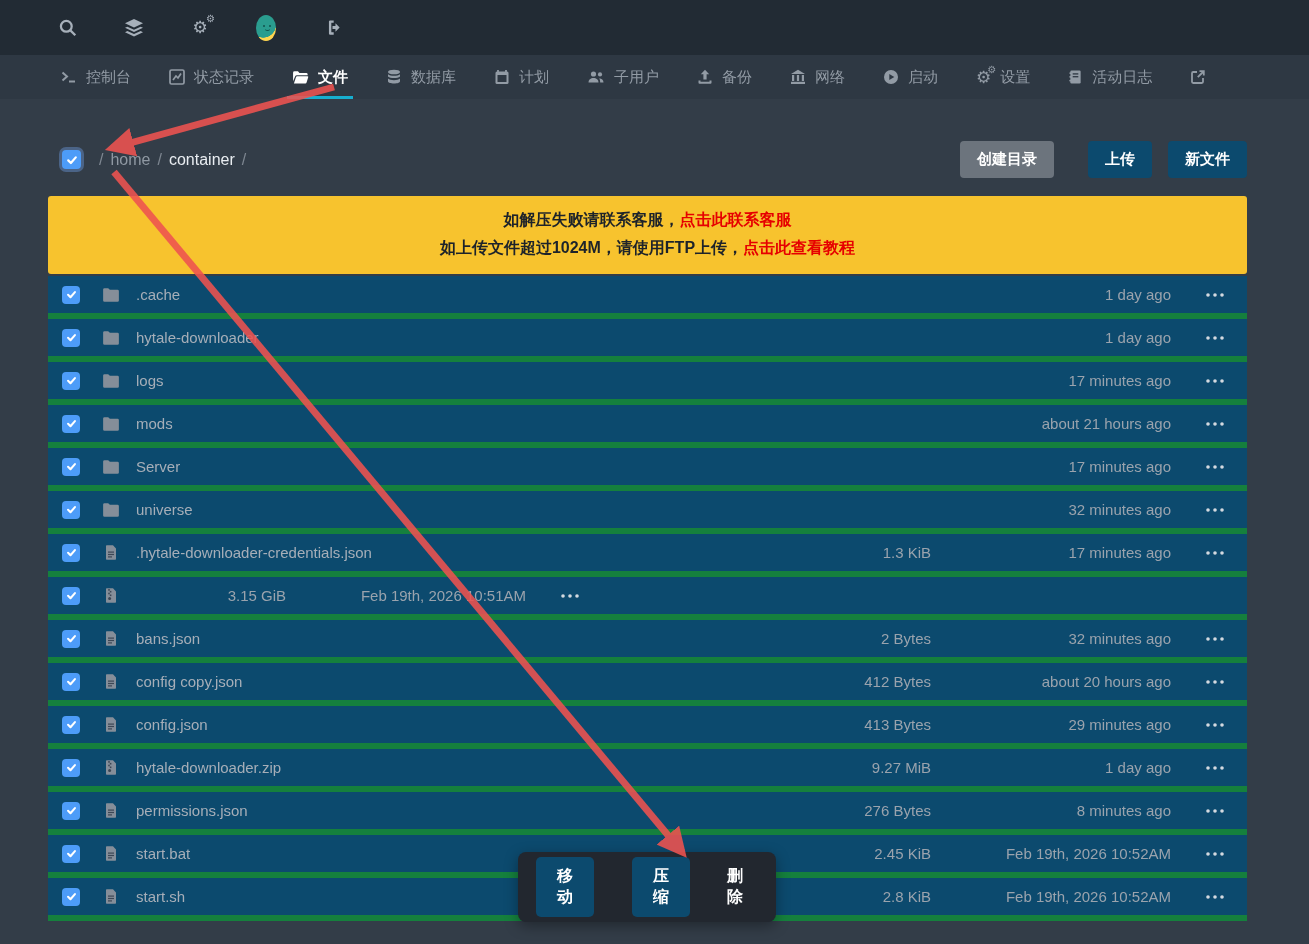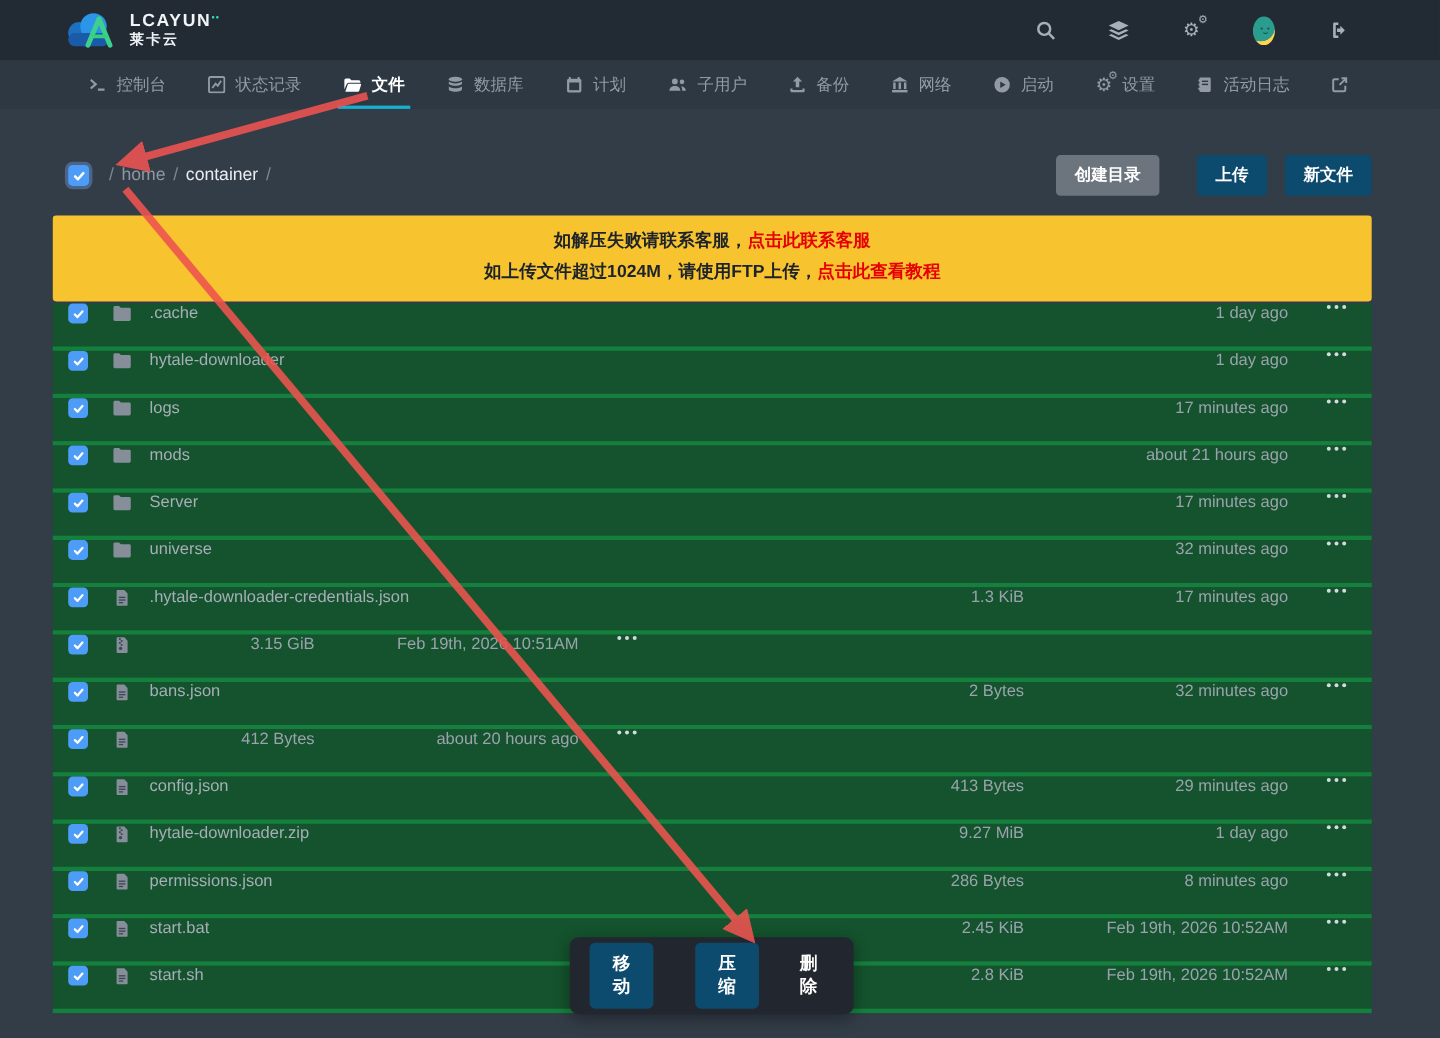--- a/index.html
+++ b/index.html
@@ -15,21 +15,21 @@
   .brand-cn { color:#eef1f4; font-size:13px; font-weight:700; letter-spacing:2px; }
   .top-icons { display:flex; align-items:center; gap:46px; }
   .tico { color:#a7b0ba; width:20px; height:20px; display:flex; align-items:center; justify-content:center; cursor:pointer; position:relative; }
   .gearwrap { font-size:17px; line-height:1; }
   .gear-small { position:absolute; top:-4px; right:-5px; font-size:10px; }
   .avatar { width:26px; height:26px; border-radius:50%; background:radial-gradient(circle at 36% 38%, #2a9d8f 61%, #ffd54f 63%); position:relative; overflow:hidden; }
   .avatar .eyes { position:absolute; left:7px; top:10px; width:2px; height:2px; background:#12524c; box-shadow:6px 0 0 #12524c; border-radius:50%; }
   .avatar .smile { position:absolute; left:9px; top:13px; width:5px; height:3px; border-bottom:1.5px solid #12524c; border-radius:0 0 5px 5px; }
 
   
-  .navbar { height:44px; background:#2e3843; display:flex; align-items:stretch; padding:0 62px; }
+  .navbar { height:44px; background:#2e3843; display:flex; align-items:stretch; padding:0 42px; }
   .nav-item { display:flex; align-items:center; gap:9px; padding:0 19px; color:#929ba5; font-size:15px; cursor:pointer; position:relative; white-space:nowrap; }
   .nav-item svg, .nav-item .gearwrap { flex:none; }
   .nav-item.active { color:#ffffff; font-weight:700; }
   .nav-item.active::after { content:""; position:absolute; left:14px; right:14px; bottom:0; height:3px; background:#17aecf; }
 
   
   .content { padding:0 62px 0 48px; }
   .toolbar { display:flex; align-items:center; margin:42px 0 18px 0; }
   .crumb-check { width:19px; height:19px; border-radius:4px; background:#4d9cf8; display:flex; align-items:center; justify-content:center; cursor:pointer; box-shadow:0 0 0 3px rgba(120,175,255,.35); flex:none; margin:0 18px 0 14px; }
   .breadcrumb { font-size:16px; color:#7e8791; display:flex; gap:7px; align-items:center; }
@@ -40,53 +40,40 @@
   .btn-gray { background:#6c747d; margin-right:18px; }
   .btn-blue { background:#0c4a6e; }
   .btn + .btn-blue { margin-left:16px; }
 
   
   .banner { background:#f7c32e; border-radius:3px; padding:10px 32px 12px; text-align:center; color:#1d232a; font-size:16px; font-weight:600; line-height:28px; margin-bottom:2px; }
   .banner a { color:#e60000; font-weight:700; text-decoration:none; cursor:pointer; }
 
   
   .filelist { margin-top:0; }
-  .frow { display:flex; align-items:flex-start; height:43px; background:#14532d; border-bottom:4px solid #15803d; padding:0 12px 0 14px; cursor:pointer; }
+  .frow { display:flex; align-items:center; height:43px; background:#0c4a6e; border-bottom:6px solid #15803d; padding:0 12px 0 14px; cursor:pointer; }
   .cb { width:18px; height:18px; border-radius:4px; background:#4d9cf8; display:flex; align-items:center; justify-content:center; flex:none; cursor:pointer; }
   .ficon { width:18px; height:18px; color:#858e99; margin:0 16px 0 22px; flex:none; display:flex; align-items:center; justify-content:center; }
   .fname { flex:1; color:#a6aeb8; font-size:15px; white-space:nowrap; overflow:hidden; }
   .fsize { width:150px; text-align:right; color:#9aa3ad; font-size:15px; flex:none; }
   .ftime { width:240px; text-align:right; color:#9aa3ad; font-size:15px; flex:none; }
   .fmenu { width:64px; display:flex; justify-content:flex-end; padding-right:10px; color:#d4dae0; flex:none; cursor:pointer; }
 
   
   .action-bar { position:absolute; left:518px; top:852px; width:258px; height:70px; background:#22272f; border-radius:8px; display:flex; align-items:center; padding:0 18px; gap:22px; box-shadow:0 4px 14px rgba(0,0,0,.35); z-index:40; }
   .action-bar .btn-blue { font-size:16px; padding:9px 16px; border-radius:5px; }
   .btn-plain { background:transparent; border:none; color:#fff; font-family:inherit; font-size:16px; font-weight:700; cursor:pointer; padding:9px 10px; }
 
   
   .arrows { position:absolute; inset:0; width:1309px; height:944px; pointer-events:none; z-index:60; }
 </style>
 </head>
 <body>
 
 <header class="topbar">
-  <div class="brand">
-    <svg width="52" height="38" viewBox="0 0 52 38">
-      <circle cx="14" cy="21" r="10" fill="#1e6fc0"></circle>
-      <circle cx="27" cy="15" r="12" fill="#2b95e8"></circle>
-      <rect x="4" y="21" width="37" height="12" rx="6" fill="#1a5ba8"></rect>
-      <path d="M22 32 L32 8 L42 32" stroke="#3ecf8e" stroke-width="4.5" fill="none" stroke-linecap="round" stroke-linejoin="round"></path>
-      <line x1="27" y1="24" x2="38" y2="24" stroke="#35d07f" stroke-width="3.5" stroke-linecap="round"></line>
-    </svg>
-    <div class="brand-text">
-      <div><span class="brand-en">LCAYUN</span><span class="brand-dots">▪▪</span></div>
-      <div class="brand-cn">莱卡云</div>
-    </div>
-  </div>
   <div class="top-icons">
     <span class="tico">
       <svg width="18" height="18" viewBox="0 0 16 16" fill="none" stroke="currentColor" stroke-width="2">
           <circle cx="6.5" cy="6.5" r="4.8"></circle>
           <line x1="10.3" y1="10.3" x2="14.5" y2="14.5"></line>
         </svg>
     </span>
     <span class="tico">
       <svg width="20" height="20" viewBox="0 0 16 16" fill="currentColor">
           <path d="M8 .8l7.2 3.4L8 7.6.8 4.2 8 .8z"></path>
@@ -469,20 +456,21 @@
 
         <span class="ficon">
           <svg width="16" height="17" viewBox="0 0 16 16" fill="currentColor">
             <path d="M3 1.5a.7.7 0 01.7-.7H10l3 3.2v10.5a.7.7 0 01-.7.7H3.7a.7.7 0 01-.7-.7V1.5z"></path>
             <rect x="5" y="7" width="6" height="1.2" fill="#3d4755"></rect>
             <rect x="5" y="9.4" width="6" height="1.2" fill="#3d4755"></rect>
             <rect x="5" y="11.8" width="4" height="1.2" fill="#3d4755"></rect>
           </svg>
         </span>
 
+        <span class="fname">config copy.json</span>
         <span class="fsize">412 Bytes</span>
         <span class="ftime">about 20 hours ago</span>
         <span class="fmenu">
           <svg width="20" height="6" viewBox="0 0 20 6" fill="currentColor">
             <circle cx="3" cy="3" r="1.8"></circle>
             <circle cx="10" cy="3" r="1.8"></circle>
             <circle cx="17" cy="3" r="1.8"></circle>
           </svg>
         </span>
       </div>
@@ -554,21 +542,21 @@
         <span class="ficon">
           <svg width="16" height="17" viewBox="0 0 16 16" fill="currentColor">
             <path d="M3 1.5a.7.7 0 01.7-.7H10l3 3.2v10.5a.7.7 0 01-.7.7H3.7a.7.7 0 01-.7-.7V1.5z"></path>
             <rect x="5" y="7" width="6" height="1.2" fill="#3d4755"></rect>
             <rect x="5" y="9.4" width="6" height="1.2" fill="#3d4755"></rect>
             <rect x="5" y="11.8" width="4" height="1.2" fill="#3d4755"></rect>
           </svg>
         </span>
 
         <span class="fname">permissions.json</span>
-        <span class="fsize">286 Bytes</span>
+        <span class="fsize">276 Bytes</span>
         <span class="ftime">8 minutes ago</span>
         <span class="fmenu">
           <svg width="20" height="6" viewBox="0 0 20 6" fill="currentColor">
             <circle cx="3" cy="3" r="1.8"></circle>
             <circle cx="10" cy="3" r="1.8"></circle>
             <circle cx="17" cy="3" r="1.8"></circle>
           </svg>
         </span>
       </div>
 

